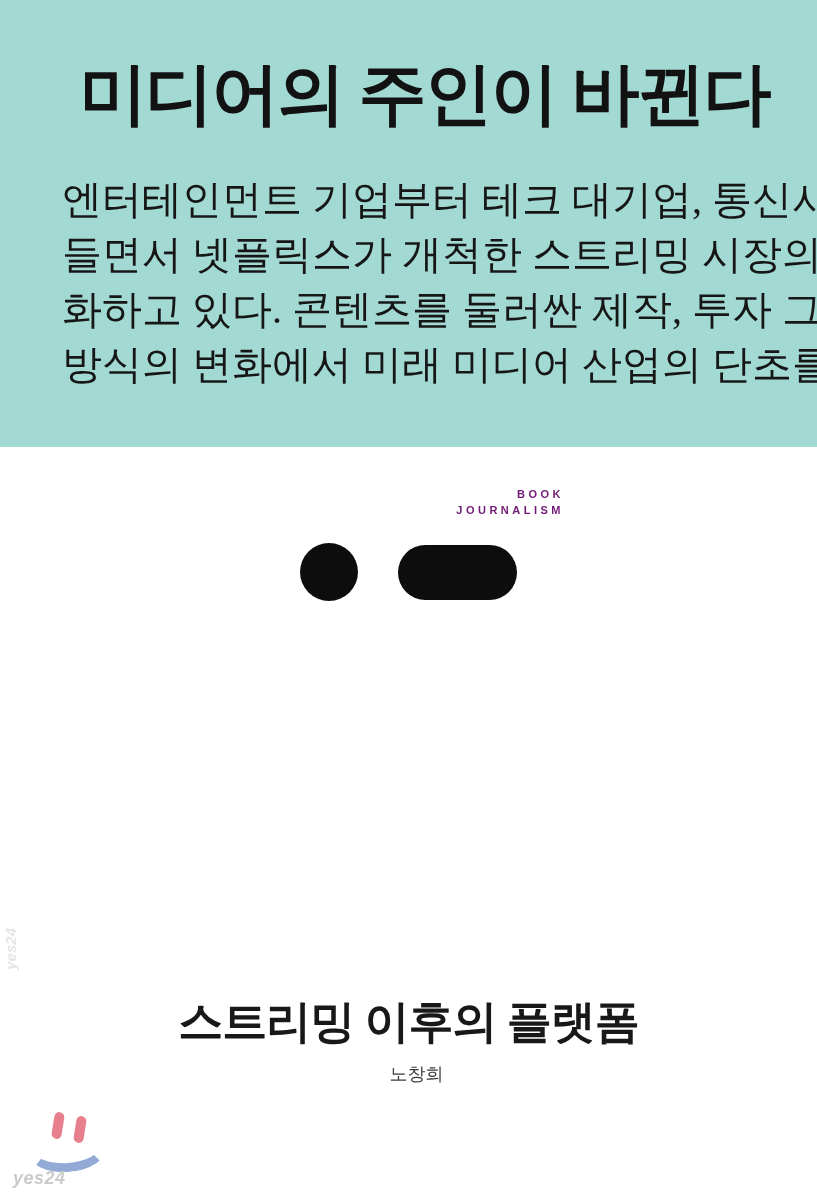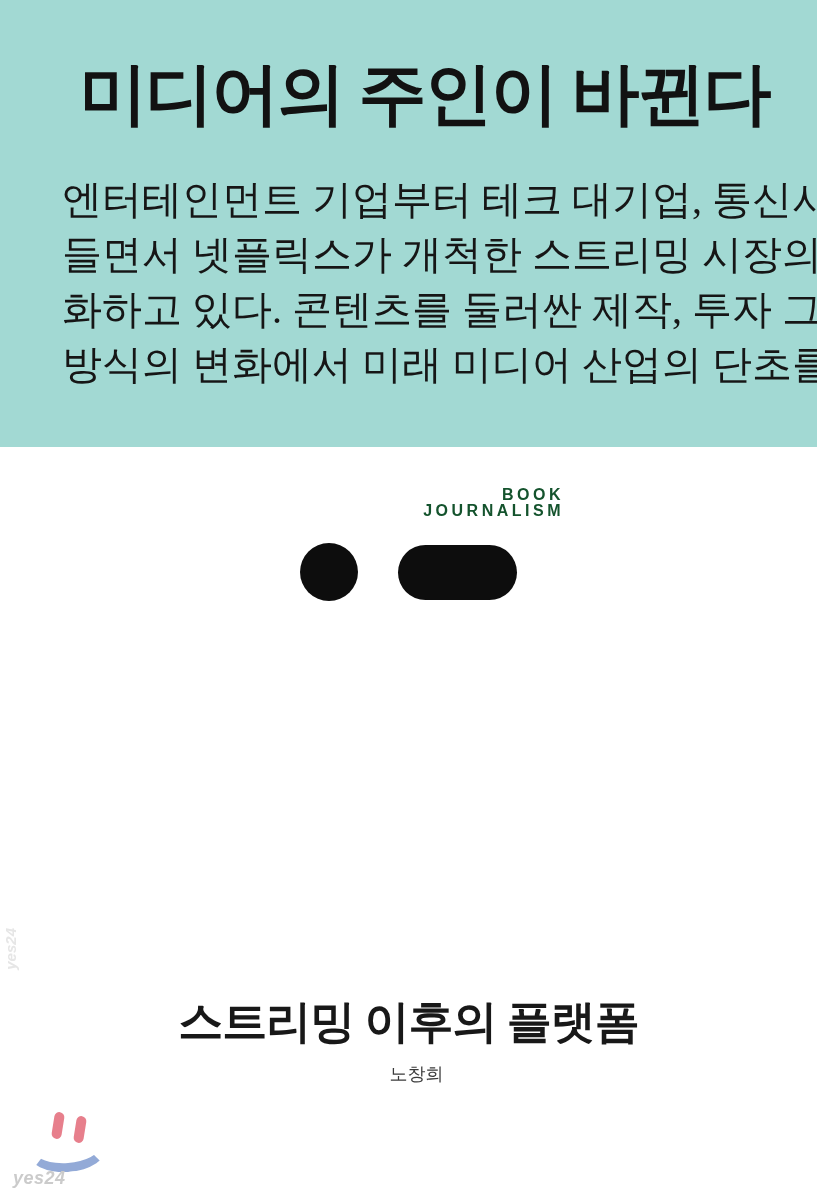--- a/index.html
+++ b/index.html
@@ -51,25 +51,25 @@
     text-align-last: justify;
     white-space: nowrap;
   }
 
   
   .publisher {
     position: absolute;
     right: 253px; top: 487px;
     text-align: right;
     font-family: "Liberation Sans", "DejaVu Sans", sans-serif;
-    font-size: 16px;
+    font-size: 11px;
     font-weight: 700;
     letter-spacing: 3.5px;
     line-height: 15.5px;
-    color: #14532d;
+    color: #701a75;
   }
 
   
   .logo-dot {
     position: absolute;
     left: 300px; top: 543px;
     width: 58px; height: 58px;
     background: #0d0d0d;
     border-radius: 50%;
   }

